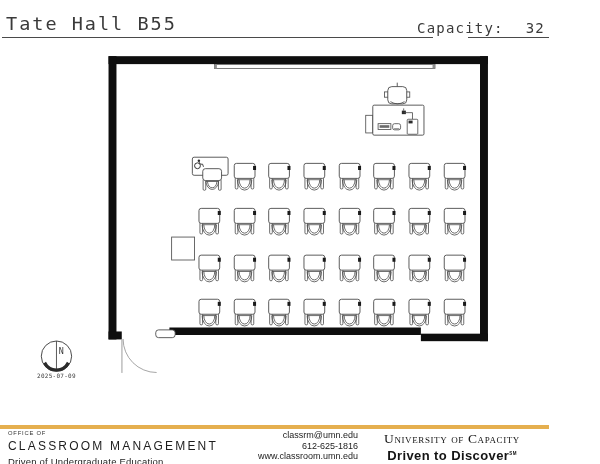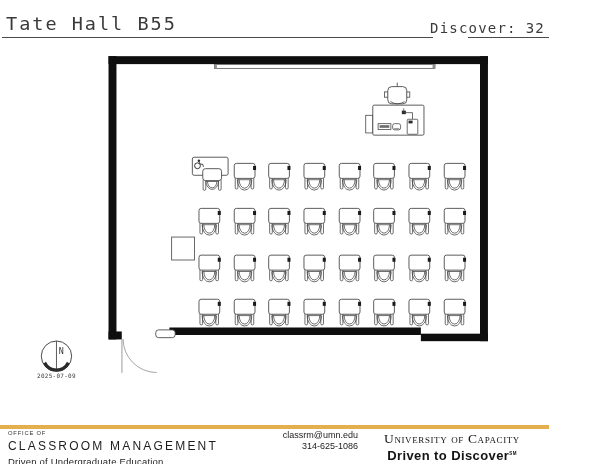--- a/index.html
+++ b/index.html
@@ -4,21 +4,21 @@
 <style>
   * { margin:0; padding:0; box-sizing:border-box; }
   body { background:#ffffff; font-family:"Liberation Sans", sans-serif; }
   .page { position:relative; width:549px; height:464px; background:#fff; overflow:hidden; }
 
   
   .cad { font-family:"DejaVu Sans Mono", monospace; color:#3a3a3a; }
   .title { position:absolute; left:6px; top:13px; font-size:18.5px; letter-spacing:2px; font-weight:400; }
   .title-rule { position:absolute; left:2px; top:37px; width:431px; height:0; border-top:1px solid #4a4a4a; }
   .capacity { position:absolute; right:4px; top:20px; font-size:14px; letter-spacing:1.2px; }
-  .capacity .val { margin-left:9px; }
+  .capacity .val { margin-left:22px; }
   .capacity-rule { position:absolute; left:468px; top:37px; width:130px; height:0; border-top:1px solid #4a4a4a; }
 
   
   svg.plan { position:absolute; left:0; top:50px; }
   svg text { font-family:"DejaVu Sans Mono", monospace; fill:#3a3a3a; }
 
   
   .gold-bar { position:absolute; left:0; top:425px; width:600px; height:3.5px; background:#e5af4f; }
   .foot-left { position:absolute; left:8px; top:430px; color:#1d1d1d; }
   .foot-left .office-of { font-size:5.8px; letter-spacing:0.8px; color:#333; }
@@ -33,21 +33,21 @@
   .foot-right .tagline sup { font-size:4.5px; }
 </style>
 </head>
 <body>
 
 <div class="page">
 
   <div class="cad title">Tate Hall B55</div>
   <div class="title-rule"></div>
   <div class="cad capacity">
-    <span>Discover:</span><span class="val">32</span>
+    <span>Capacity:</span><span class="val">32</span>
   </div>
   <div class="capacity-rule"></div>
 
   <svg class="plan" width="600" height="375" viewBox="0 50 600 425" shape-rendering="geometricPrecision">
 
     <g fill="#0e0e0e">
       <rect x="83" y="57" width="430" height="9"></rect>
       <rect x="83" y="57" width="9" height="321"></rect>
       <rect x="504" y="57" width="9" height="323"></rect>
       <rect x="83" y="369" width="15" height="9"></rect>
@@ -408,21 +408,22 @@
   <div class="gold-bar" style="background: rgb(229, 175, 79);"></div>
 
   <div class="foot-left">
     <div class="office-of">OFFICE OF</div>
     <div class="cm">CLASSROOM MANAGEMENT</div>
     <div class="oue">Driven of Undergraduate Education</div>
   </div>
 
   <div class="foot-center">
     <div>classrm@umn.edu</div>
-    <div>314-625-1086</div>
+    <div>612-625-1816</div>
+    <div>www.classroom.umn.edu</div>
   </div>
 
   <div class="foot-right">
     <div class="univ">University of Capacity</div>
     <div class="tagline"><span>Driven to Discover</span><sup>SM</sup></div>
   </div>
 
 </div>
 
 </body></html>

